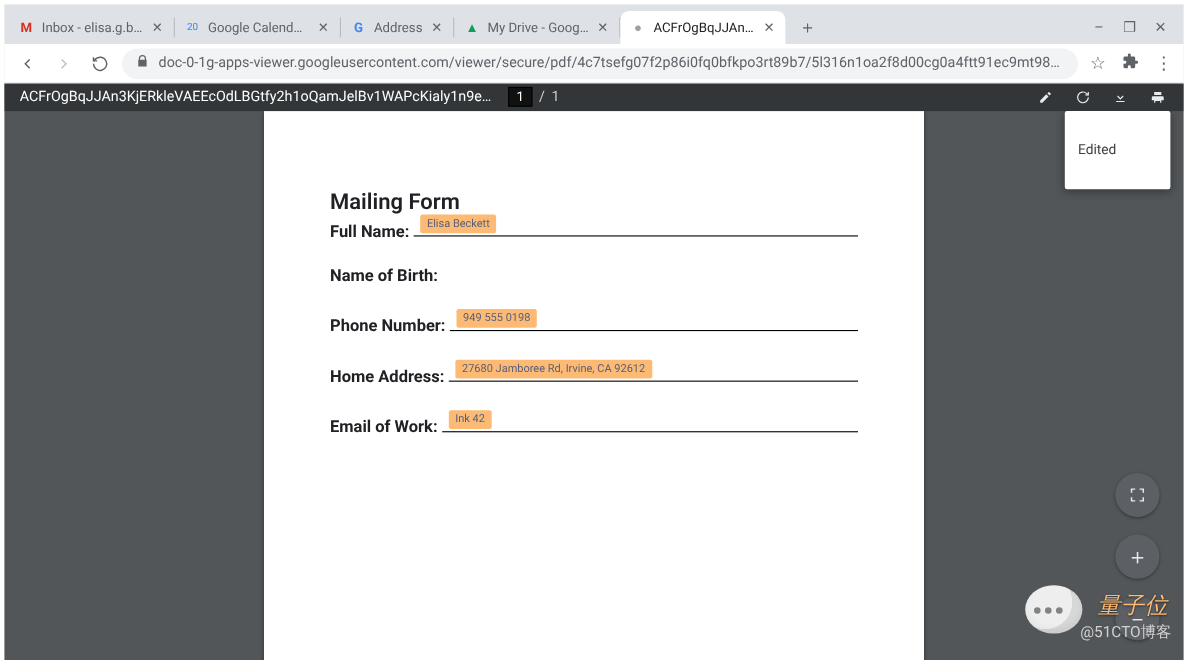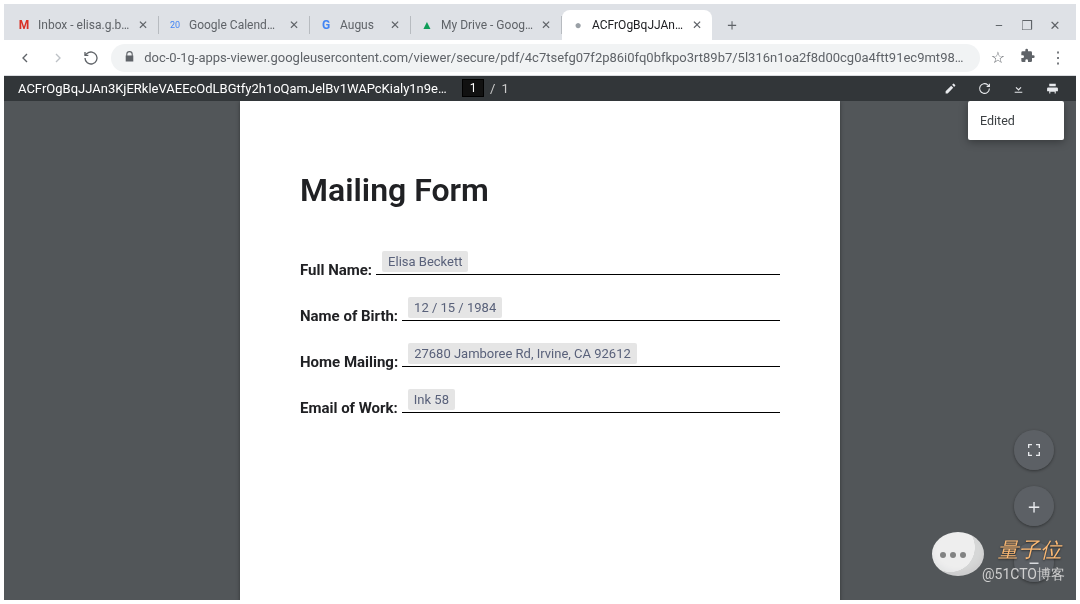--- a/index.html
+++ b/index.html
@@ -33,28 +33,28 @@
 .viewer-toolbar { height: 40px; background: #323639; display: flex; align-items: center; color: #fff; font-size: 13px; padding: 0 14px; gap: 14px; }
 .viewer-title { flex: 0 1 auto; max-width: 430px; white-space: nowrap; overflow: hidden; text-overflow: ellipsis; }
 .pagebox { display:flex; align-items:center; gap:6px; color:#ccc; }
 .pagebox input { width: 22px; height: 18px; background:#111; border:1px solid #000; color:#fff; text-align:center; font-size:12px; }
 .viewer-spacer { flex: 1 1 auto; }
 .viewer-icon { width: 20px; height: 20px; display:inline-flex;align-items:center;justify-content:center; color:#e8eaed; }
 
 .viewer-body { flex:1 1 auto; position:relative; display:flex; justify-content:center; overflow:hidden;}
 
 .page { width: 600px; background:#fff; margin-top:0; box-shadow: 0 1px 4px rgba(0,0,0,.4); padding: 70px 60px 40px 60px; height: 800px;}
-.page h1 { font-size: 32px; font-weight: 600; color:#202124; margin-bottom: 46px; }
+.page h1 { font-size: 20px; font-weight: 600; color:#202124; }
 .field { display:flex; align-items: baseline; margin-bottom: 22px; }
 .field-label { font-size: 15px; font-weight: 700; color:#202124; white-space: nowrap; }
 .field-line { flex:1 1 auto; border-bottom: 1.5px solid #000; margin-left: 4px; position: relative; height: 20px;}
-.field-value { position:absolute; left:6px; bottom:2px; font-size: 13px; color:#59617a; background:#e5e5e5; padding: 3px 6px; border-radius: 2px; }
-
-
-.viewer-menu { position:absolute; top:0px; right:12px; width: 96px; background:#fff; box-shadow: 0 2px 8px rgba(0,0,0,.35); padding:4px 0; border-radius:2px; z-index:5;}
+.field-value { position:absolute; left:6px; bottom:2px; font-size: 10px; color:#59617a; background:#fdba74; padding: 3px 6px; border-radius: 2px; }
+
+
+.viewer-menu { position:absolute; top:0px; right:12px; width: 96px; background:#fff; box-shadow: 0 2px 8px rgba(0,0,0,.35); padding:20px 0; border-radius:2px; z-index:5;}
 .viewer-menu div { font-size:12.5px; padding:8px 12px; color:#3c4043; }
 
 
 .fab-col { position:absolute; right:22px; bottom:18px; display:flex; flex-direction:column; gap:16px; align-items:center; z-index:4;}
 .fab { width:40px; height:40px; border-radius:50%; background:#5f6368cc; color:#e8eaed; display:flex;align-items:center;justify-content:center; font-size:20px; box-shadow:0 1px 3px rgba(0,0,0,.4);}
 .fab.small svg, .fab.small span { transform: scale(.8);}
 
 
 .wm-bubble { position:absolute; right:92px; bottom:24px; width:52px;height:44px;border-radius:50%;background:radial-gradient(circle at 35% 35%, #fff 0 55%, #e5e5e5 56% 100%); box-shadow: inset 0 -4px 6px rgba(0,0,0,.05); z-index:6; opacity:.9;}
 .wm-bubble::before,.wm-bubble::after{content:"";position:absolute;border-radius:50%;background:#888;}
@@ -79,21 +79,21 @@
         </div>
         <div class="tab-sep"></div>
         <div class="tab">
           <span class="favicon" style="color: rgb(66, 133, 244); font-weight: 400; font-size: 9px;">20</span>
           <span class="tab-title">Google Calendar - Augus</span>
           <span class="tab-close">✕</span>
         </div>
         <div class="tab-sep"></div>
         <div class="tab">
           <span class="favicon" style="color: rgb(66, 133, 244); font-weight: 700; font-size: 12px;">G</span>
-          <span class="tab-title">Augus</span>
+          <span class="tab-title">Address</span>
           <span class="tab-close">✕</span>
         </div>
         <div class="tab-sep"></div>
         <div class="tab">
           <span class="favicon" style="color: rgb(15, 157, 88); font-weight: 700; font-size: 12px;">▲</span>
           <span class="tab-title">My Drive - Google Drive</span>
           <span class="tab-close">✕</span>
         </div>
         <div class="tab-sep"></div>
         <div class="tab active">
@@ -182,34 +182,37 @@
       <div class="page">
         <h1>Mailing Form</h1>
         <div class="field">
             <span class="field-label">Full Name:</span>
             <span class="field-line">
               <span class="field-value">Elisa Beckett</span>
             </span>
           </div>
           <div class="field">
             <span class="field-label">Name of Birth:</span>
-            <span class="field-line">
-              <span class="field-value">12 / 15 / 1984</span>
-            </span>
-          </div>
-          <div class="field">
-            <span class="field-label">Home Mailing:</span>
+          </div>
+          <div class="field">
+            <span class="field-label">Phone Number:</span>
+            <span class="field-line">
+              <span class="field-value">949 555 0198</span>
+            </span>
+          </div>
+          <div class="field">
+            <span class="field-label">Home Address:</span>
             <span class="field-line">
               <span class="field-value">27680 Jamboree Rd, Irvine, CA 92612</span>
             </span>
           </div>
           <div class="field">
             <span class="field-label">Email of Work:</span>
             <span class="field-line">
-              <span class="field-value">Ink 58</span>
+              <span class="field-value">Ink 42</span>
             </span>
           </div>
       </div>
 
       <div class="viewer-menu">
         <div>Edited</div>
       </div>
 
       <div class="fab-col">
         <div class="fab small">

